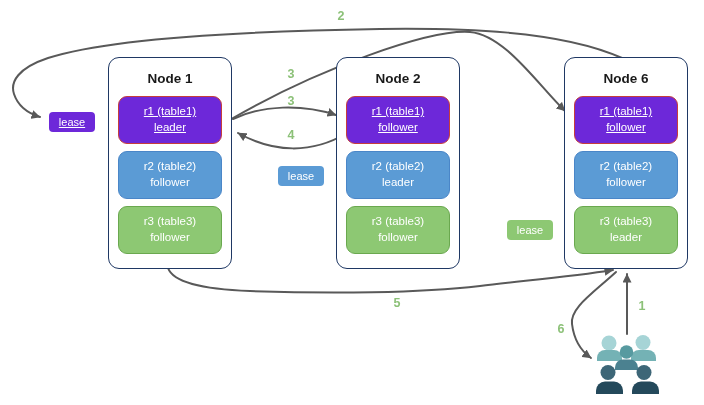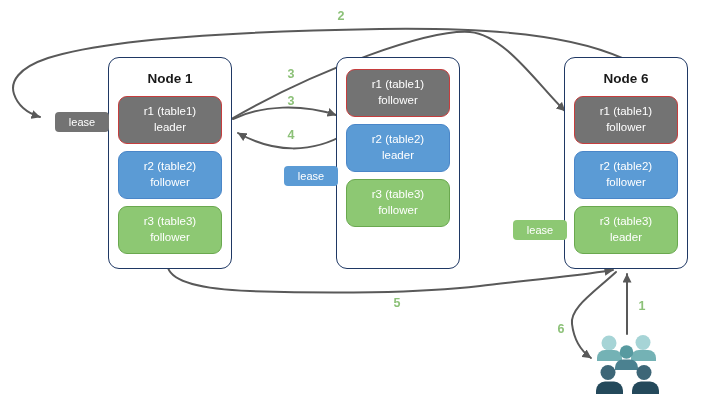--- a/index.html
+++ b/index.html
@@ -8,28 +8,28 @@
   
   .node{position:absolute;top:57px;width:124px;height:212px;background:#fff;
         border:1.5px solid #1f3864;border-radius:11px;box-sizing:border-box;
         padding:11px 9px 0;display:flex;flex-direction:column;}
   .node-1{left:108px}.node-2{left:336px}.node-3{left:564px}
   .node-title{text-align:center;font-weight:bold;font-size:13.5px;color:#1a1a1a;
               height:20px;line-height:20px;margin-bottom:7px;}
   .replica{height:48px;border-radius:9px;margin-bottom:7px;display:flex;flex-direction:column;
            align-items:center;justify-content:center;color:#fff;font-size:11.5px;line-height:1.35;
            box-sizing:border-box;border:1.5px solid transparent;text-align:center;}
-  [data-color="red"]{background:#737373;border-color:#c63d3d;}
+  [data-color="red"]{background:#6d28d9;border-color:#c63d3d;text-decoration:underline;}
   [data-color="blue"]{background:#5b9bd5;border-color:#4a86c8;}
   [data-color="green"]{background:#8dc873;border-color:#6aa84f;}
 
   
-  .lease{position:absolute;width:54px;height:20px;border-radius:4px;color:#fff;font-size:11px;
+  .lease{position:absolute;width:46px;height:20px;border-radius:4px;color:#fff;font-size:11px;
          display:flex;align-items:center;justify-content:center;box-sizing:border-box;
-         border:1.5px solid transparent;margin-left:6px;}
+         border:1.5px solid transparent;}
   .lease-red{left:49px;top:112px}
   .lease-blue{left:278px;top:166px}
   .lease-green{left:507px;top:220px}
 
   
   .step{position:absolute;width:18px;text-align:center;font-weight:bold;font-size:12.5px;color:#8cc178;}
   .step-2{left:332px;top:9px}
   .step-3a{left:282px;top:67px}
   .step-3b{left:282px;top:94px}
   .step-4{left:282px;top:128px}
@@ -71,20 +71,21 @@
       <span>r2 (table2)</span>
       <span>follower</span>
     </div>
     <div class="replica" data-color="green">
       <span>r3 (table3)</span>
       <span>follower</span>
     </div>
   </div>
 
   <div class="node node-2">
+    <div class="node-title">Node 2</div>
     <div class="replica" data-color="red">
       <span>r1 (table1)</span>
       <span>follower</span>
     </div>
     <div class="replica" data-color="blue">
       <span>r2 (table2)</span>
       <span>leader</span>
     </div>
     <div class="replica" data-color="green">
       <span>r3 (table3)</span>

